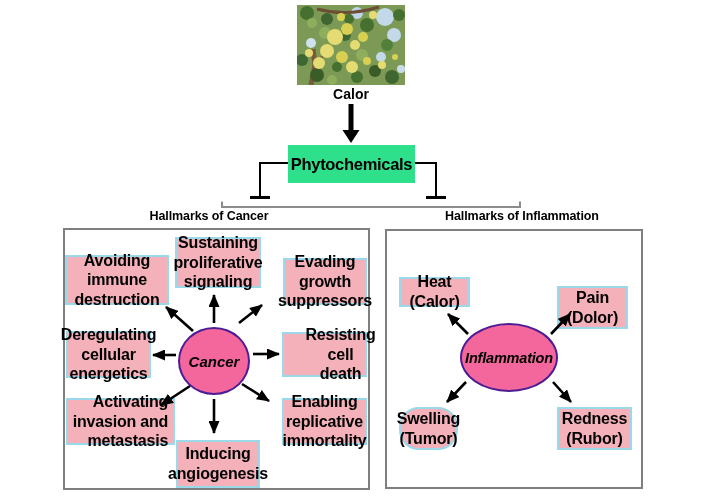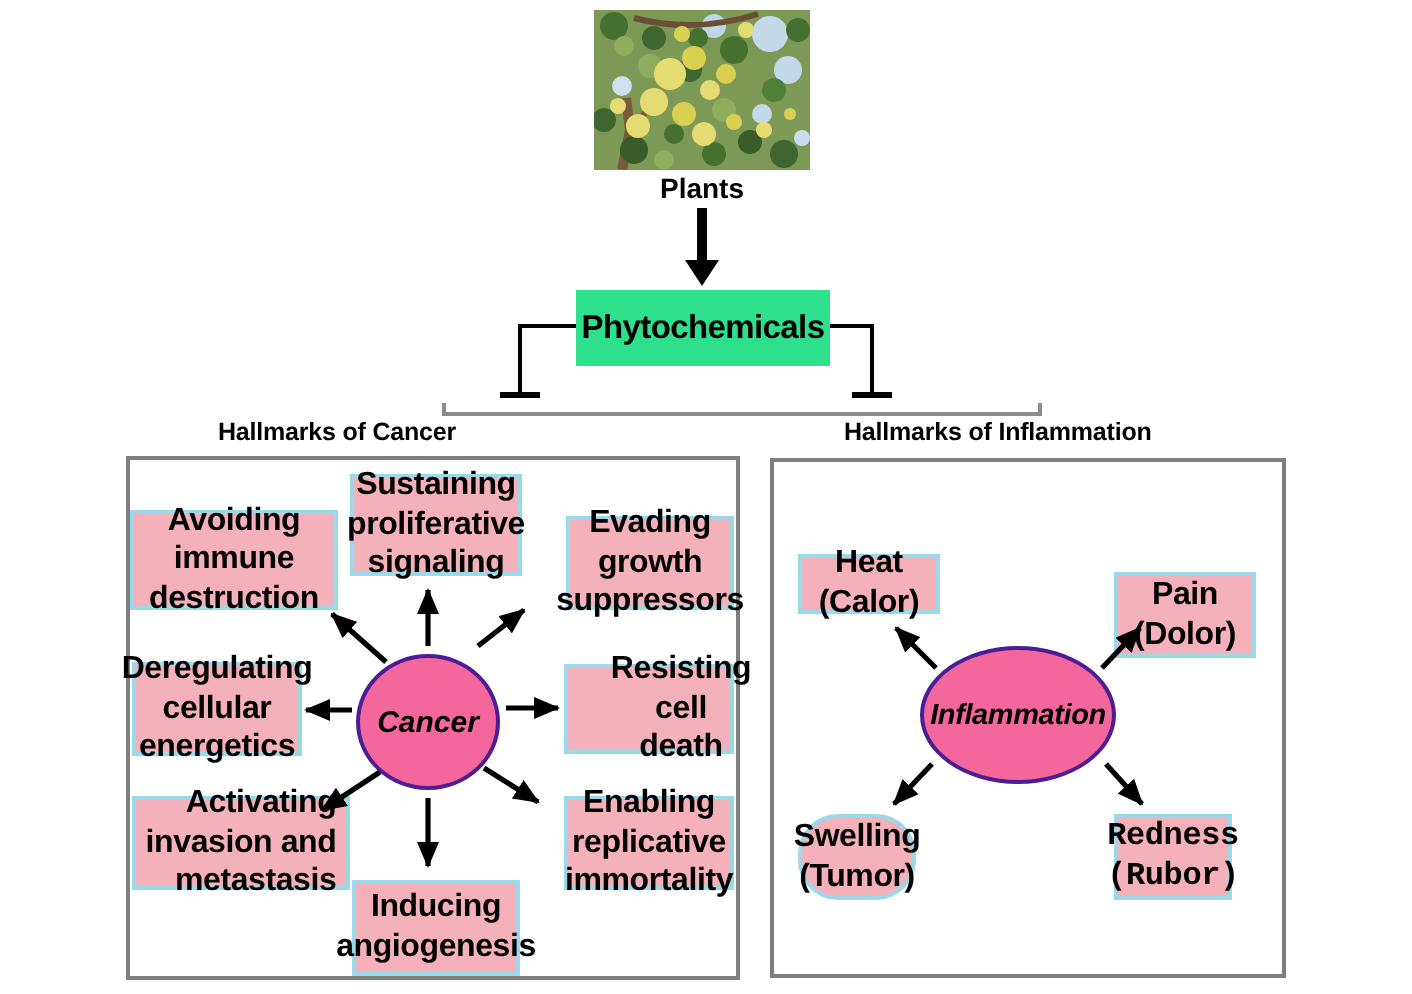--- a/index.html
+++ b/index.html
@@ -8,21 +8,21 @@
 
   .photo{position:absolute;left:297px;top:5px;width:108px;height:80px;}
 
   .plants-label{position:absolute;left:297px;top:86px;width:108px;text-align:center;
                 font-weight:bold;font-size:14px;}
 
   .phyto-box{position:absolute;left:288px;top:145px;width:127px;height:38px;
              background:#2ee08c;display:flex;align-items:center;justify-content:center;
              font-weight:bold;font-size:16.5px;letter-spacing:-0.3px;}
 
-  .section-label{position:absolute;width:200px;text-align:left;font-weight:bold;
+  .section-label{position:absolute;width:200px;text-align:center;font-weight:bold;
                  font-size:12.5px;letter-spacing:-0.1px;}
 
   .panel{position:absolute;border:2px solid #7f7f7f;background:#ffffff;box-sizing:border-box;}
 
   .hbox{position:absolute;background:#f5b1b9;border:2px solid #99d9ea;box-sizing:border-box;
         display:flex;align-items:center;justify-content:center;text-align:center;
         font-weight:bold;font-size:16px;line-height:1.22;letter-spacing:-0.2px;
         white-space:pre-line;}
 
   .cnode{position:absolute;background:#f4679c;border:2px solid #4c1d95;border-radius:50%;
@@ -77,21 +77,21 @@
         <circle cx="55" cy="62" r="6" fill="#e4dc72"></circle>
       <circle cx="70" cy="56" r="4" fill="#d9d052"></circle>
         <circle cx="85" cy="60" r="4" fill="#e4dc72"></circle>
       <circle cx="12" cy="48" r="4" fill="#e4dc72"></circle>
         <circle cx="44" cy="12" r="4" fill="#d9d052"></circle>
       <circle cx="76" cy="10" r="4" fill="#e4dc72"></circle>
         <circle cx="98" cy="52" r="3" fill="#d9d052"></circle>
     </svg>
   </div>
 
-  <div class="plants-label">Plants</div>
+  <div class="plants-label">Calor</div>
 
   <div class="phyto-box">Phytochemicals</div>
 
   <div class="section-label" style="left:109px;top:209px;">Hallmarks of Cancer</div>
   <div class="section-label" style="left:422px;top:209px;">Hallmarks of Inflammation</div>
 
   <div class="panel" style="left:63px;top:228px;width:307px;height:262px;"></div>
   <div class="panel" style="left:385px;top:229px;width:258px;height:260px;"></div>
 
   <div class="hbox" style="left:65px;top:255px;width:104px;height:50px;">Avoiding
@@ -116,21 +116,21 @@
 immortality</div>
   <div class="hbox" style="left:176px;top:440px;width:84px;height:48px;">Inducing
 angiogenesis</div>
 
   <div class="hbox" style="left:399px;top:277px;width:71px;height:30px;">Heat
 (Calor)</div>
   <div class="hbox" style="left:557px;top:262px;width:71px;height:43px;margin-top:24px;">Pain
 (Dolor)</div>
   <div class="hbox" style="left:399px;top:407px;width:59px;height:43px;border-radius:20px;">Swelling
 (Tumor)</div>
-  <div class="hbox" style="left:557px;top:407px;width:59px;height:43px;font-family:Liberation Mono, monospace;">Redness
+  <div class="hbox" style="left:557px;top:407px;width:75px;height:43px;">Redness
 (Rubor)</div>
 
   <div class="cnode cancer">Cancer</div>
   <div class="cnode inflammation">Inflammation</div>
 
   <svg class="overlay" width="706" height="497" viewBox="0 0 706 497">
     <defs>
       <marker id="ah" markerUnits="userSpaceOnUse" markerWidth="13" markerHeight="11" refX="12" refY="5.5" orient="auto">
         <path d="M0,0 L13,5.5 L0,11 Z" fill="#000"></path>
       </marker>

